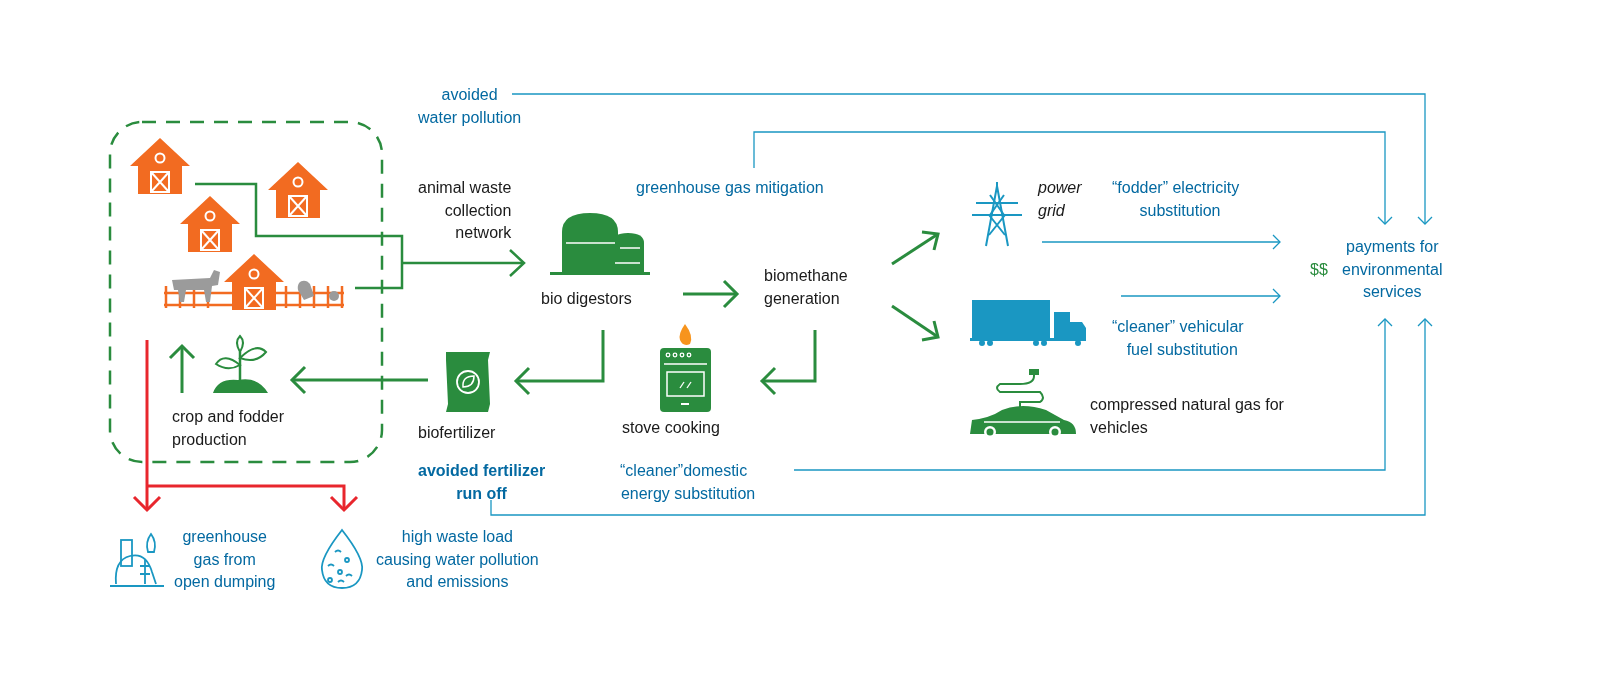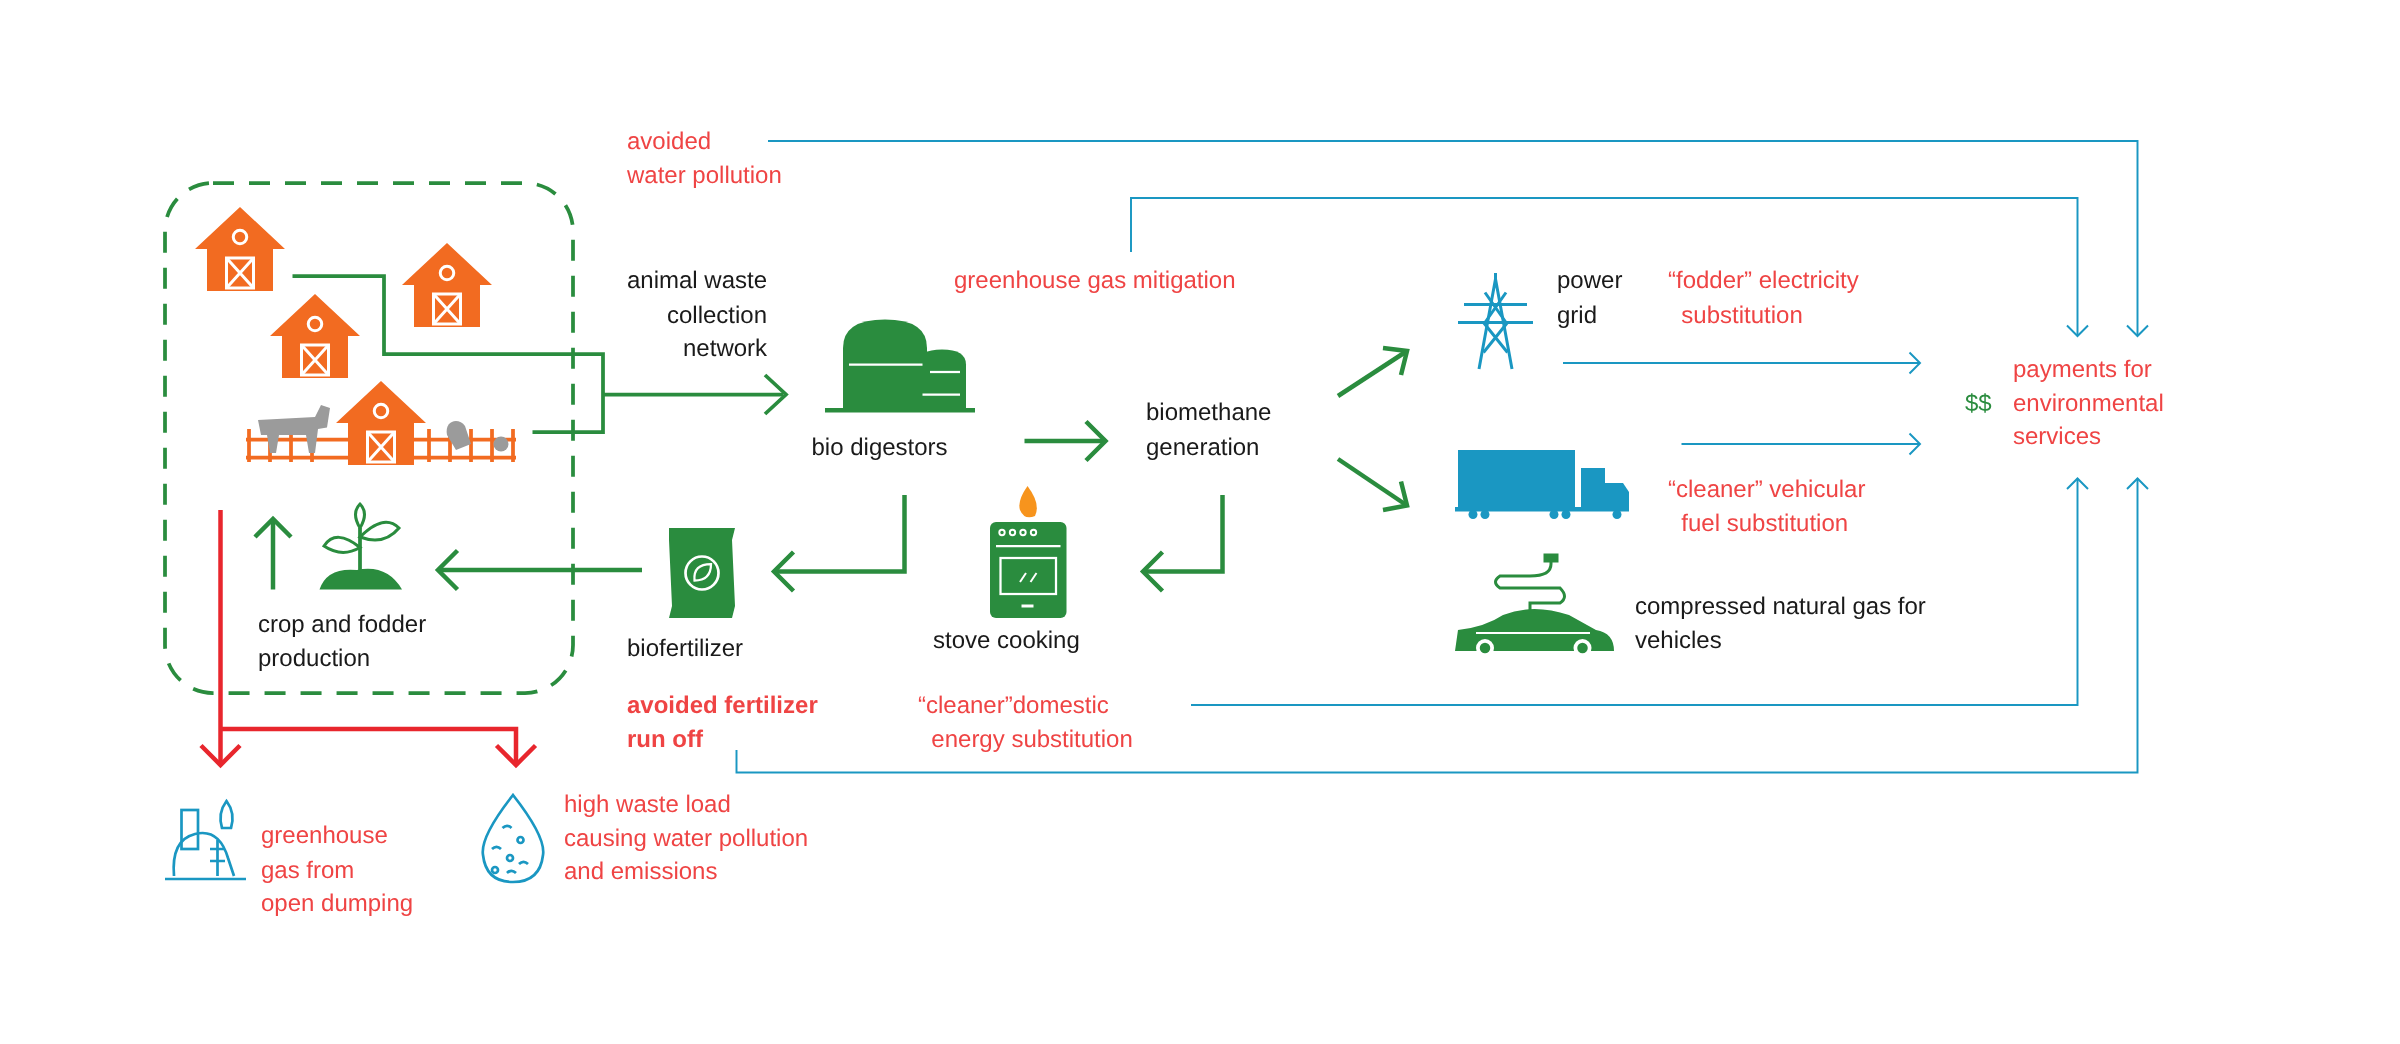--- a/index.html
+++ b/index.html
@@ -1,19 +1,19 @@
 <!DOCTYPE html>
 <html><head>
 <meta charset="utf-8">
 <style>
   html,body{margin:0;padding:0;background:#ffffff;}
   body{width:1600px;height:696px;position:relative;overflow:hidden;font-family:"Liberation Sans",sans-serif;}
   .lbl{position:absolute;font-size:16px;line-height:22.5px;white-space:pre;}
   .dark{color:#1a1a1a;}
-  .blue{color:#ef4444;}
+  .blue{color:#0369a1;text-align:center;}
   .green{color:#2a8c3e;}
   svg.canvas{position:absolute;left:0;top:0;}
 </style>
 </head>
 <body>
 
 <svg class="canvas" width="1600" height="696" viewBox="0 0 1600 696">
   <defs>
     <g id="barn">
       <path d="M0,-28 L-30,0 L-22,0 L-22,28 L22,28 L22,0 L30,0 Z" fill="#f26b21"></path>
@@ -201,39 +201,39 @@
 <div class="lbl dark" style="left:418px;top:177px;text-align:right;">animal waste
 collection
 network</div>
 <div class="lbl dark" style="left:172px;top:406px;">crop and fodder
 production</div>
 <div class="lbl dark" style="left:541px;top:288px;">bio digestors</div>
 <div class="lbl dark" style="left:764px;top:265px;">biomethane
 generation</div>
 <div class="lbl dark" style="left:622px;top:417px;">stove cooking</div>
 <div class="lbl dark" style="left:418px;top:422px;">biofertilizer</div>
-<div class="lbl dark" style="left:1038px;top:177px;">power
+<div class="lbl dark" style="left:1038px;top:177px;font-style:italic;">power
 grid</div>
 <div class="lbl dark" style="left:1090px;top:394px;">compressed natural gas for
 vehicles</div>
 
 <div class="lbl blue" style="left:418px;top:84px;">avoided
 water pollution</div>
 <div class="lbl blue" style="left:636px;top:177px;">greenhouse gas mitigation</div>
 <div class="lbl blue" style="left:1112px;top:177px;">“fodder” electricity
   substitution</div>
 <div class="lbl blue" style="left:1112px;top:316px;">“cleaner” vehicular
   fuel substitution</div>
 <div class="lbl blue" style="left:418px;top:460px;font-weight:bold;">avoided fertilizer
 run off</div>
 <div class="lbl blue" style="left:612px;top:460px;">“cleaner”domestic
   energy substitution</div>
 <div class="lbl blue" style="left:1342px;top:236px;">payments for
 environmental
 services</div>
 <div class="lbl green" style="left:1310px;top:259px;">$$</div>
 
-<div class="lbl blue" style="left:174px;top:526px;margin-top:21px;">greenhouse
+<div class="lbl blue" style="left:174px;top:526px;">greenhouse
 gas from
 open dumping</div>
 <div class="lbl blue" style="left:376px;top:526px;">high waste load
 causing water pollution
 and emissions</div>
 
 </body></html>

